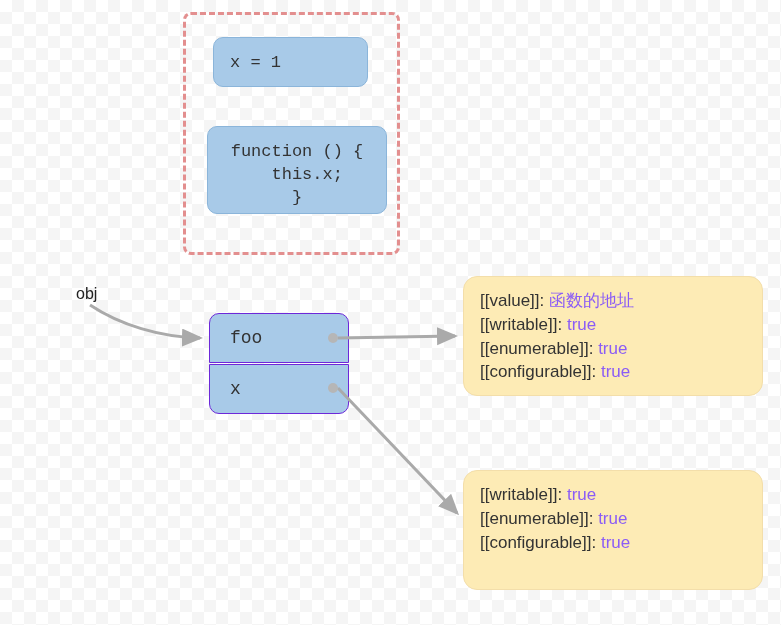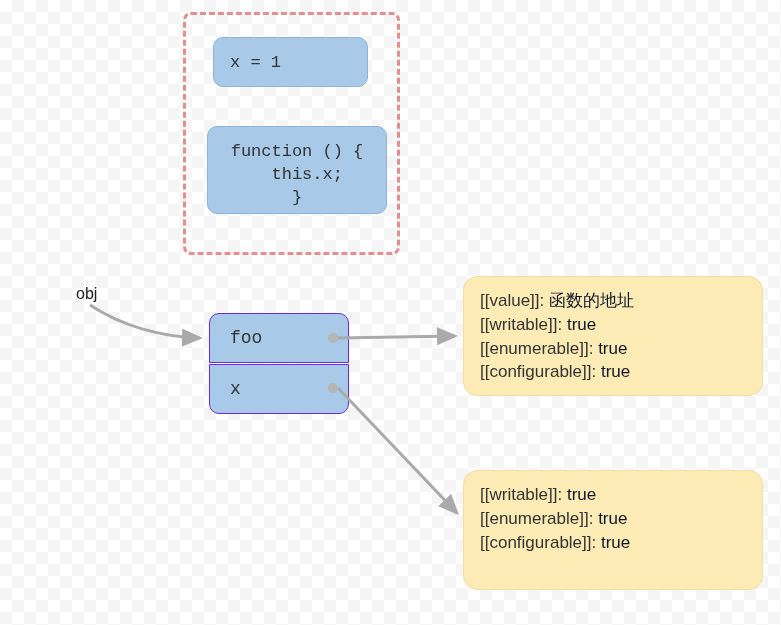--- a/index.html
+++ b/index.html
@@ -74,21 +74,21 @@
     background: #fdebb5;
     border: 1px solid #f3deaa;
     border-radius: 14px;
     font-size: 17px;
     color: #333;
     padding: 12px 16px;
     line-height: 1.4;
   }
   .desc-foo { top: 276px; }
   .desc-x   { top: 470px; }
-  .desc-row .val { color: #0f172a; margin-top: 20px; }
+  .desc-row .val { color: #8b5cf6; margin-top: 20px; }
   .obj-label {
     position: absolute;
     left: 40px;
     top: 285px;
     font-size: 16px;
     font-weight: normal;
     color: #222;
     margin-left: 36px;
   }
   svg.arrows {

